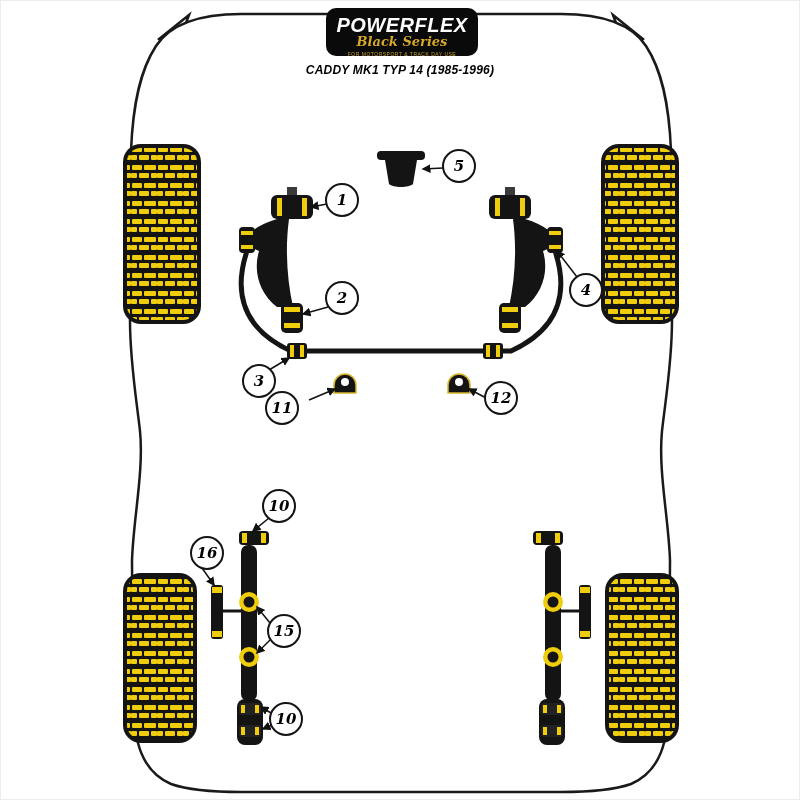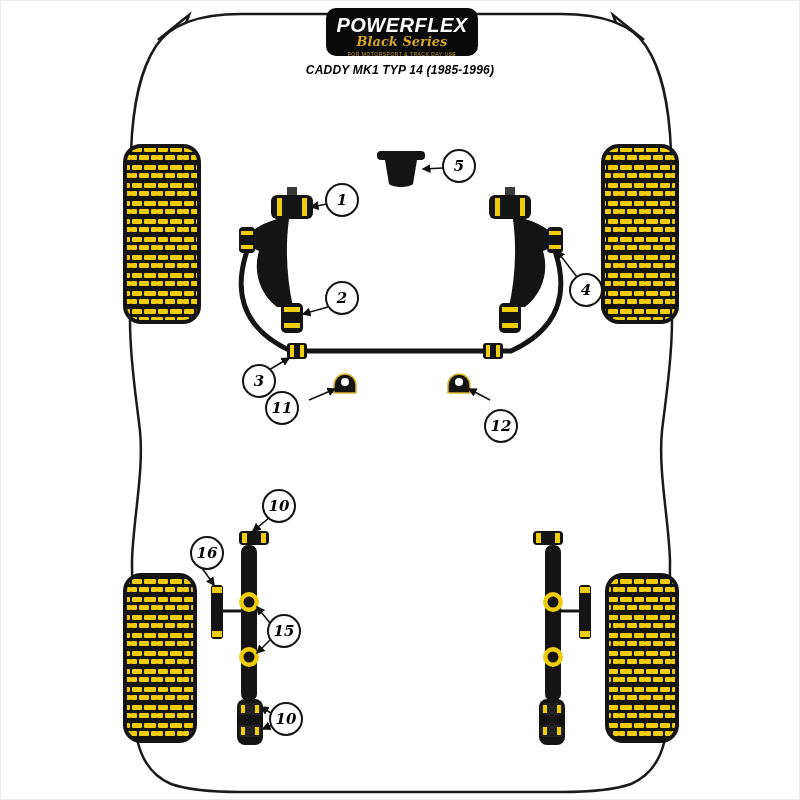--- a/index.html
+++ b/index.html
@@ -178,18 +178,18 @@
 
   <div class="title">CADDY MK1 TYP 14 (1985-1996)</div>
 
   <div class="callout" style="left:324px;top:182px;">1</div>
   <div class="callout" style="left:324px;top:280px;">2</div>
   <div class="callout" style="left:241px;top:363px;">3</div>
   <div class="callout" style="left:568px;top:272px;">4</div>
   <div class="callout" style="left:441px;top:148px;">5</div>
   <div class="callout" style="left:261px;top:488px;">10</div>
   <div class="callout" style="left:264px;top:390px;">11</div>
-  <div class="callout" style="left:483px;top:408px;">12</div>
+  <div class="callout" style="left:483px;top:380px;">12</div>
   <div class="callout" style="left:266px;top:613px;text-align:right;">15</div>
   <div class="callout" style="left:181px;top:535px;margin-left:8px;">16</div>
   <div class="callout" style="left:268px;top:701px;">10</div>
 
 </div>
 
 </body></html>

